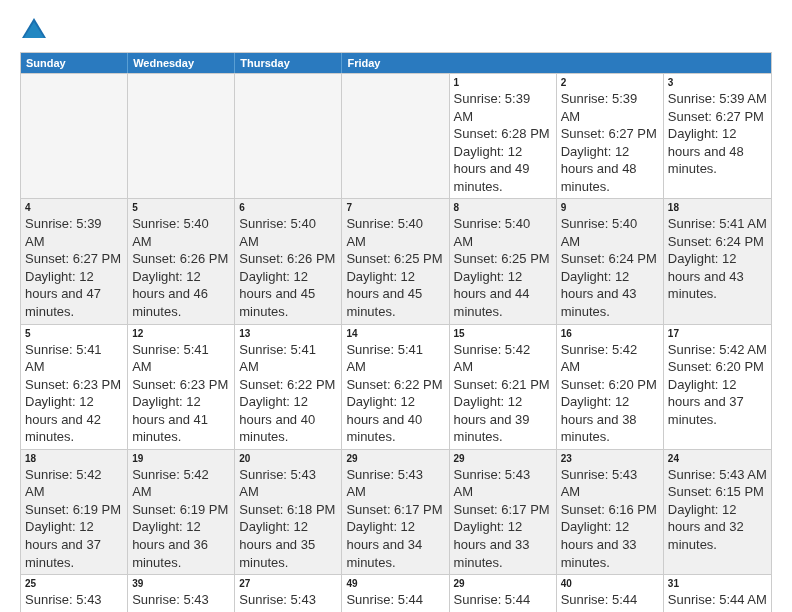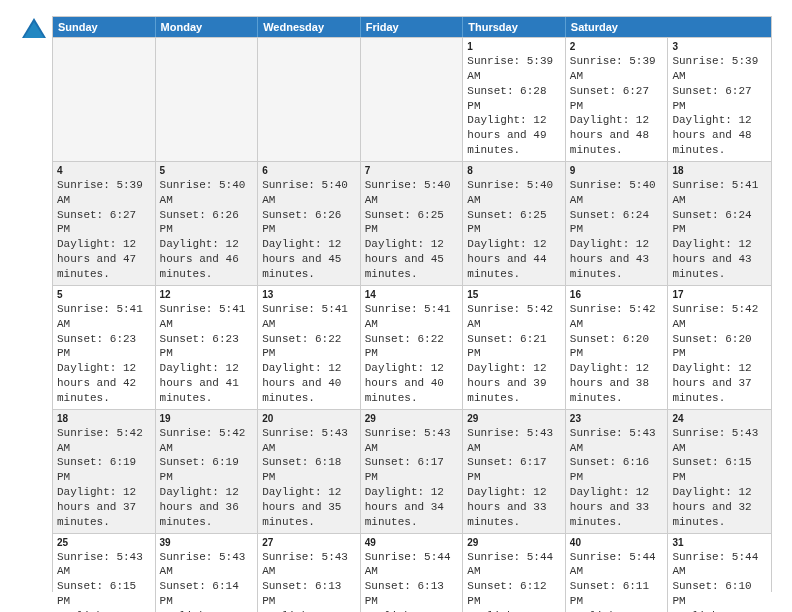--- a/index.html
+++ b/index.html
@@ -8,21 +8,21 @@
       background: #fff;
       width: 792px;
       height: 612px;
       overflow: hidden;
     }
     .page {
       width: 792px;
       height: 604px;
       padding: 16px 20px 12px 20px;
       display: flex;
-      flex-direction: row;
+      flex-direction: column;
     }
     .header {
       display: flex;
       align-items: flex-start;
       justify-content: space-between;
       margin-bottom: 8px;
     }
     .logo {
       display: flex;
       align-items: center;
@@ -104,24 +104,23 @@
     .cal-cell:last-child { border-right: none; }
     .cal-cell.empty { background: #f5f5f5; }
     .cal-cell.shaded { background: #f0f0f0; }
     .day-num {
       font-size: 10px;
       font-weight: bold;
       margin-bottom: 2px;
       color: #222;
     }
     .day-info {
-      font-size: 11px;
+      font-size: 13px;
       color: #333;
       line-height: 1.35;
-      font-family: Liberation Mono, monospace;
     }
   </style>
 </head>
 <body>
 
 <div class="page">
   <div class="header">
     <div class="logo">
       <svg class="logo-icon" viewBox="0 0 28 28" xmlns="http://www.w3.org/2000/svg">
         <polygon points="14,2 26,22 2,22" fill="#1a6faf"></polygon>
@@ -134,25 +133,23 @@
     </div>
     <div class="title-block">
       <div class="month-title"></div>
       <div class="subtitle"></div>
     </div>
   </div>
 
   <div class="calendar">
     <div class="cal-header">
     <div class="cal-header-cell">Sunday</div>
-        <div class="cal-header-cell">Monday</div>
         <div class="cal-header-cell">Wednesday</div>
+        <div class="cal-header-cell">Thursday</div>
         <div class="cal-header-cell">Friday</div>
-        <div class="cal-header-cell">Thursday</div>
-        <div class="cal-header-cell">Saturday</div>
       </div>
     <div class="cal-body">
     <div class="cal-row">
           <div class="cal-cell empty"></div>
           <div class="cal-cell empty"></div>
           <div class="cal-cell empty"></div>
           <div class="cal-cell empty"></div>
           <div class="cal-cell">
             <div class="day-num">1</div>
             <div class="day-info" style="white-space: pre-line;">Sunrise: 5:39 AM

